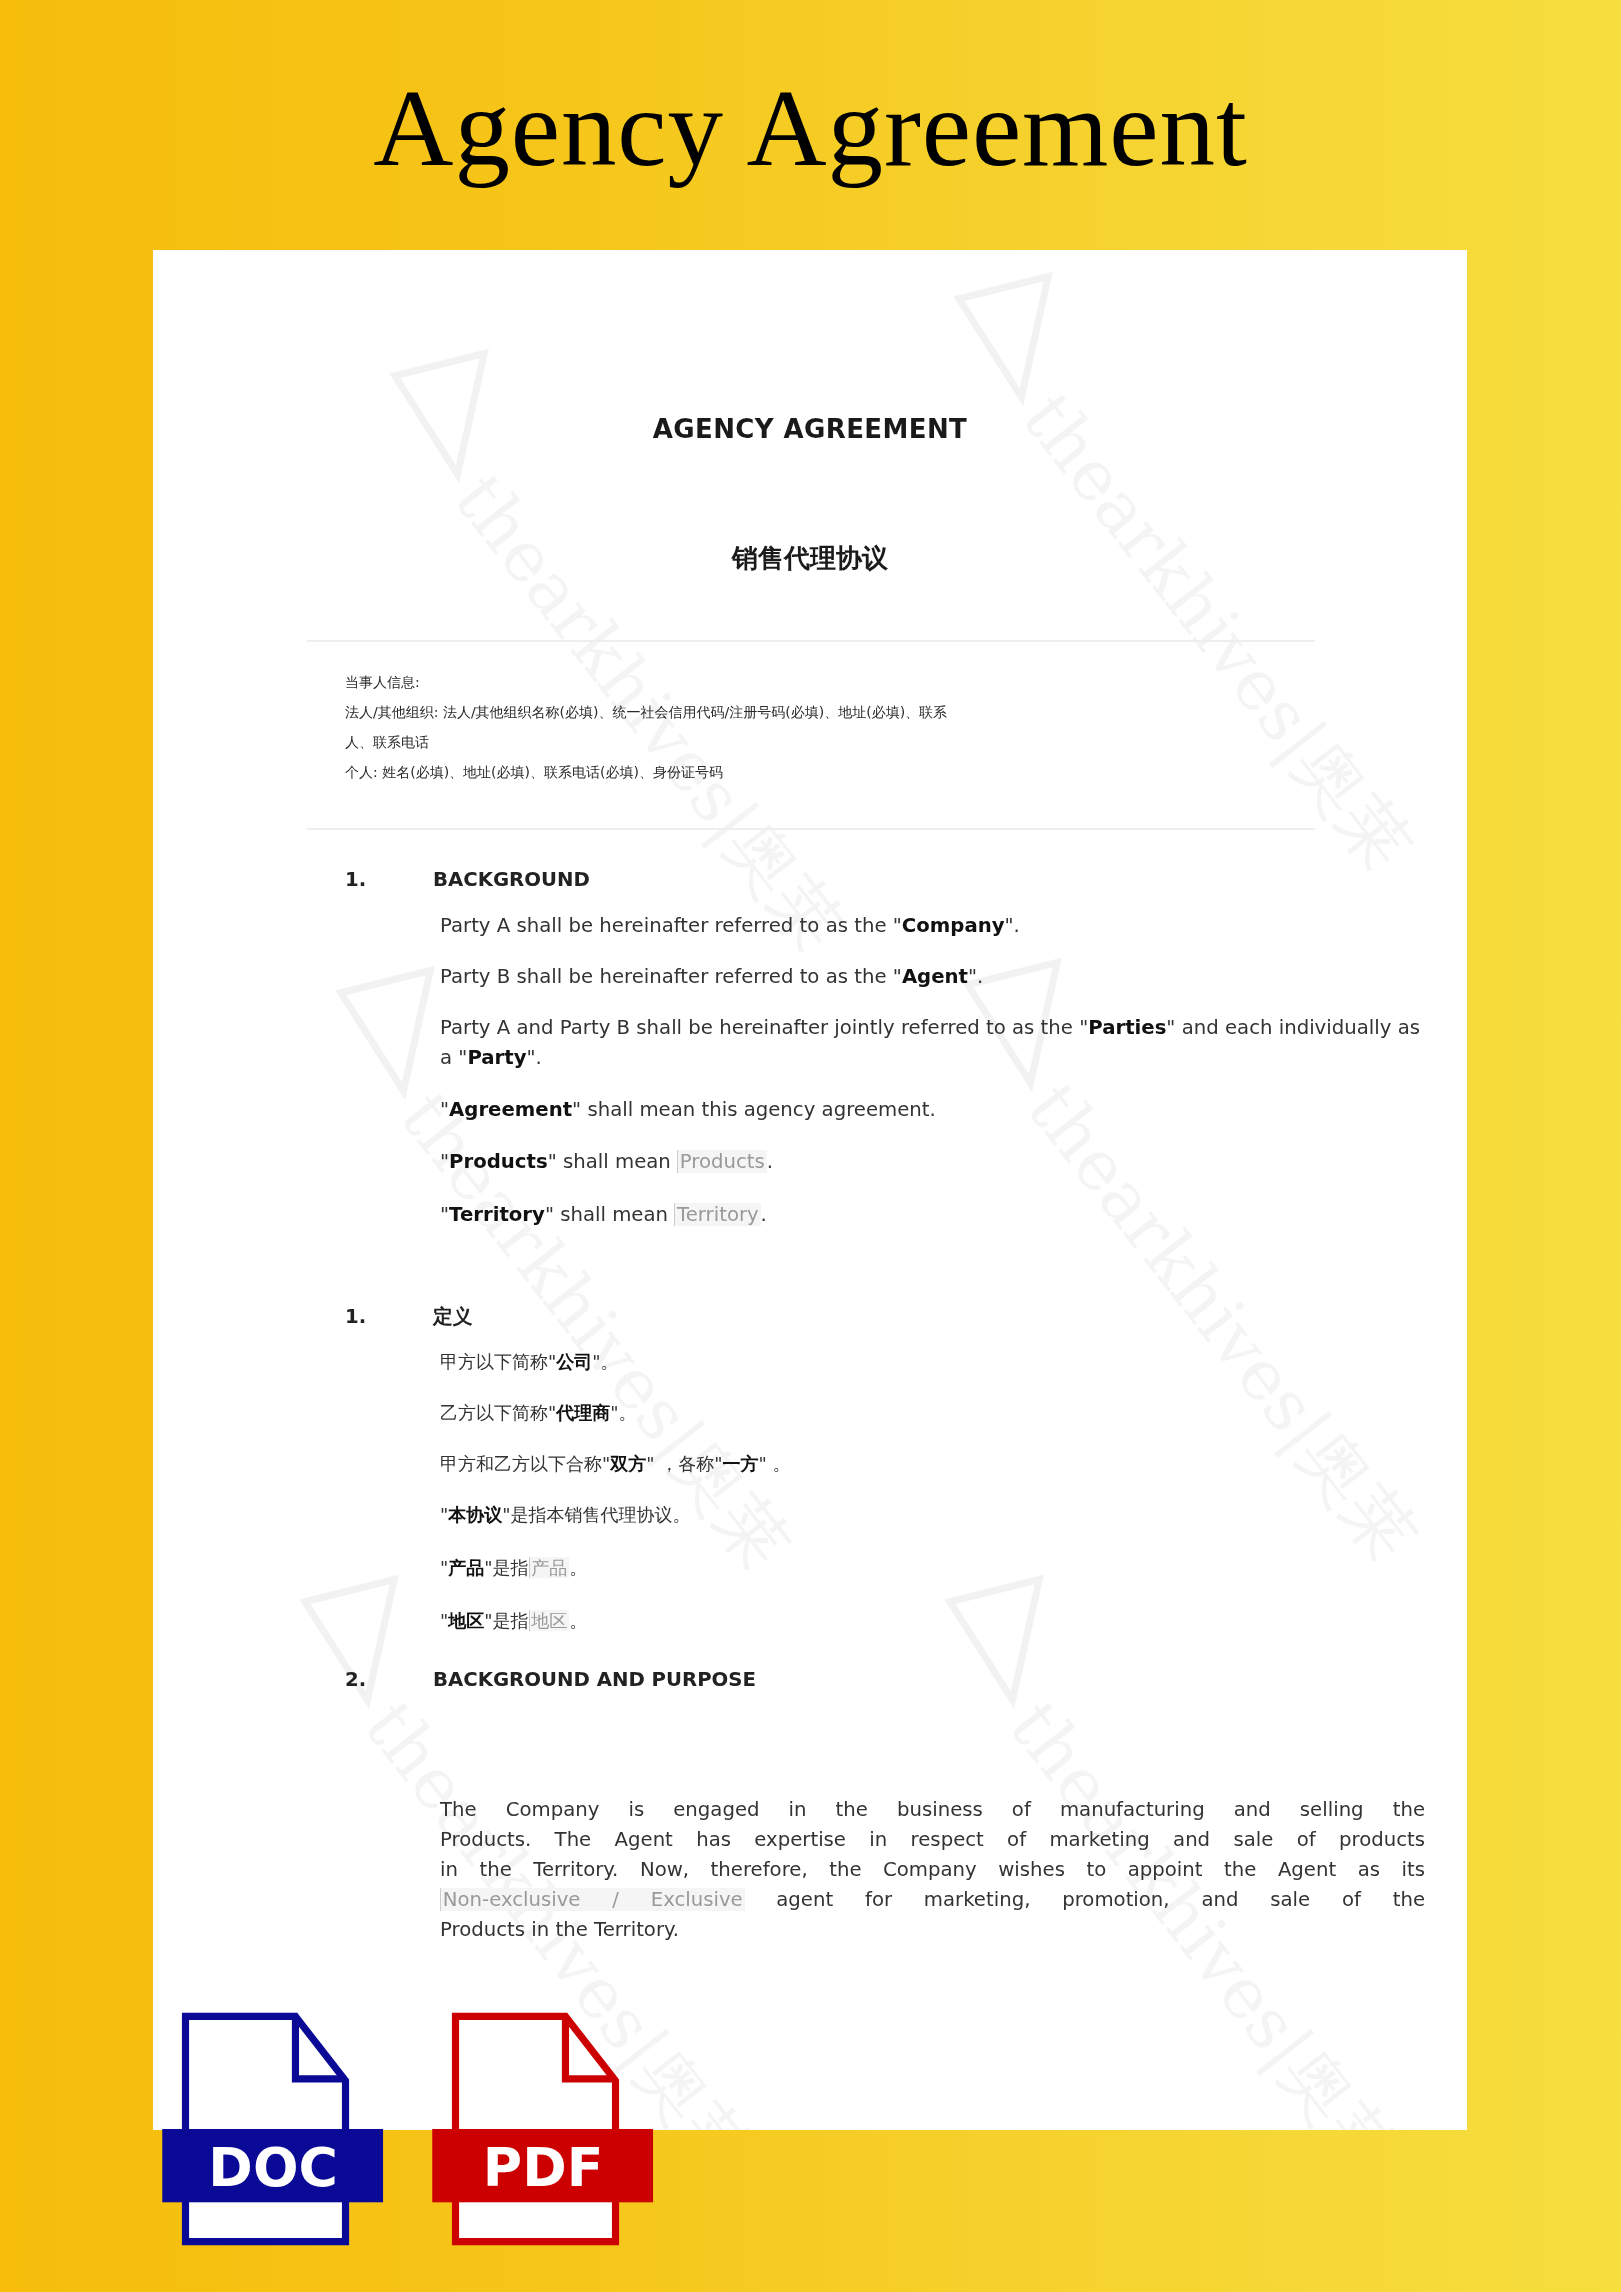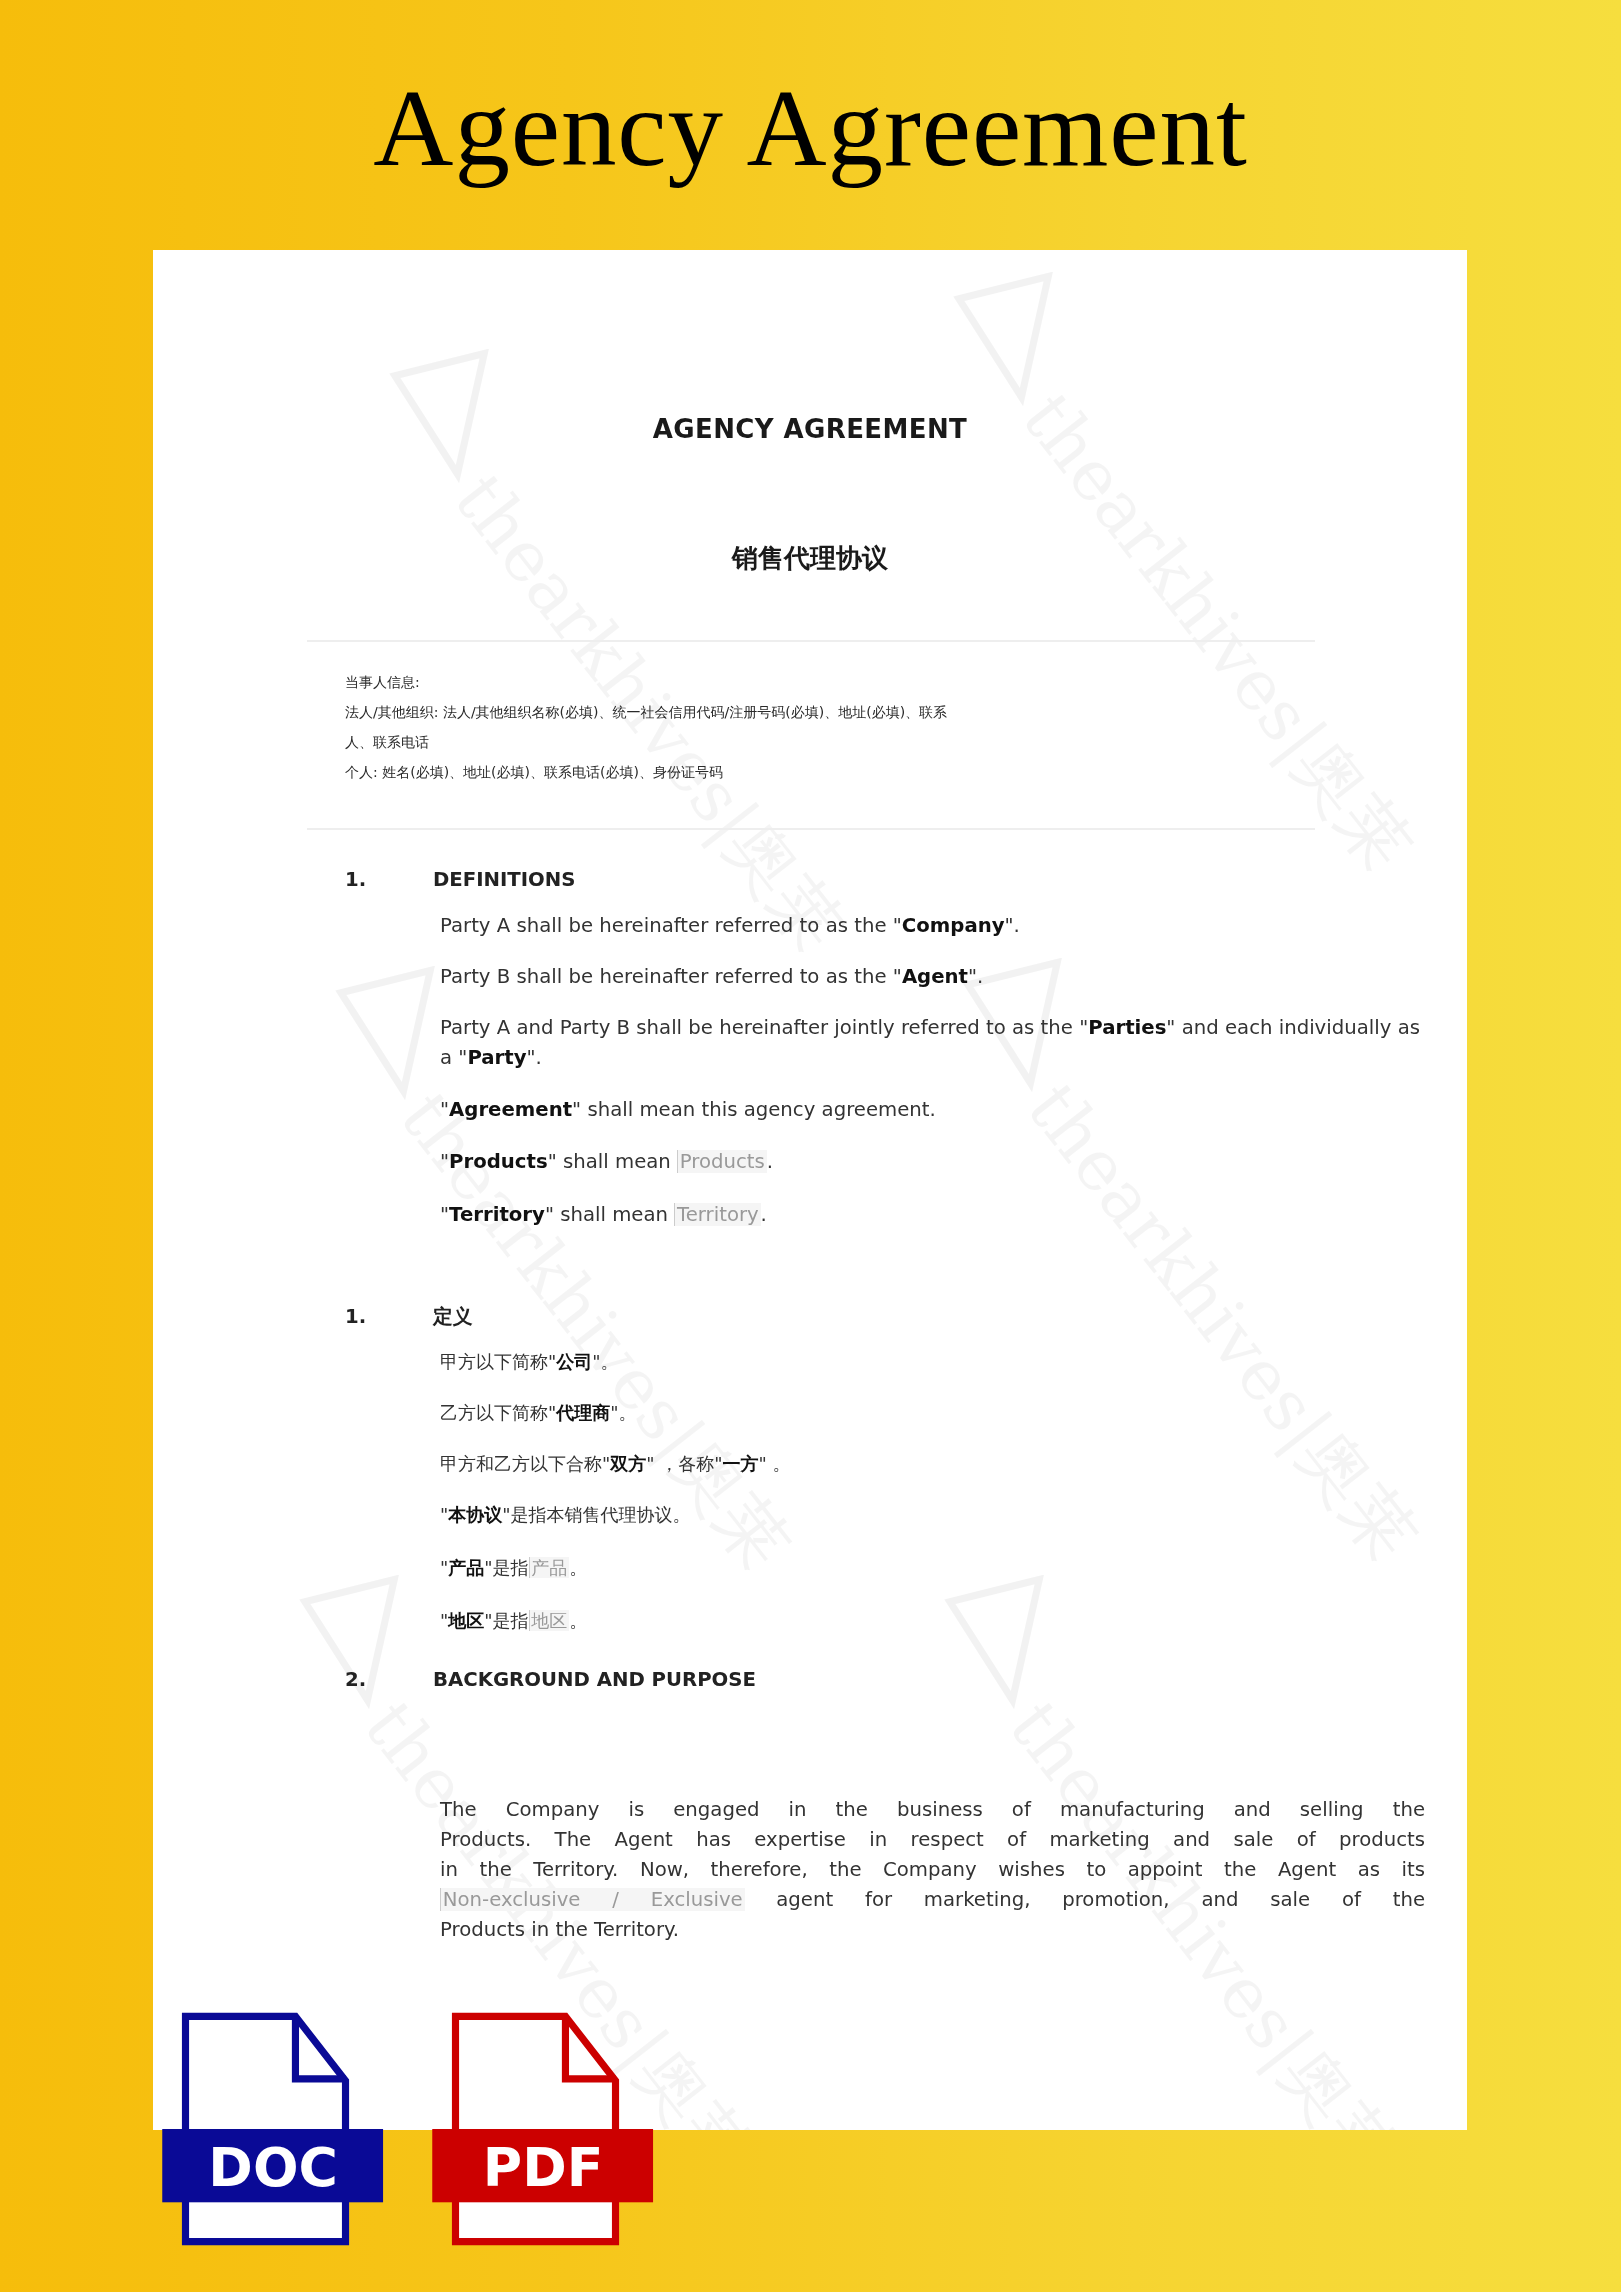--- a/index.html
+++ b/index.html
@@ -94,21 +94,21 @@
   <div class="parties">
     <div>当事人信息:</div>
     <div>法人/其他组织: 法人/其他组织名称(必填)、统一社会信用代码/注册号码(必填)、地址(必填)、联系</div>
     <div>人、联系电话</div>
     <div>个人: 姓名(必填)、地址(必填)、联系电话(必填)、身份证号码</div>
   </div>
 
   <div class="hr" style="top:578px;"></div>
 
   <div class="section-head" style="top:618px;">
-    <span class="num">1.</span><span>DEFINITIONS</span>
+    <span class="num">1.</span><span>BACKGROUND</span>
   </div>
   <div class="para" style="top:712px;"><span>Party B shall be hereinafter referred to as the "</span><b>Agent</b><span>".</span></div>
   <div class="para" style="top:661px;"><span>Party A shall be hereinafter referred to as the "</span><b>Company</b><span>".</span></div>
   <div class="para" style="top:763px;width:985px;"><span>Party A and Party B shall be hereinafter jointly referred to as the "</span><b>Parties</b><span>" and each individually as a "</span><b>Party</b><span>".</span></div>
   <div class="para" style="top:845px;"><span>"</span><b>Agreement</b><span>" shall mean this agency agreement.</span></div>
   <div class="para" style="top:897px;"><span>"</span><b>Products</b><span>" shall mean </span><span class="ph">Products</span><span>.</span></div>
   <div class="para" style="top:950px;"><span>"</span><b>Territory</b><span>" shall mean </span><span class="ph">Territory</span><span>.</span></div>
 
   <div class="section-head" style="top:1053px;">
     <span class="num">1.</span><span>定义</span>

